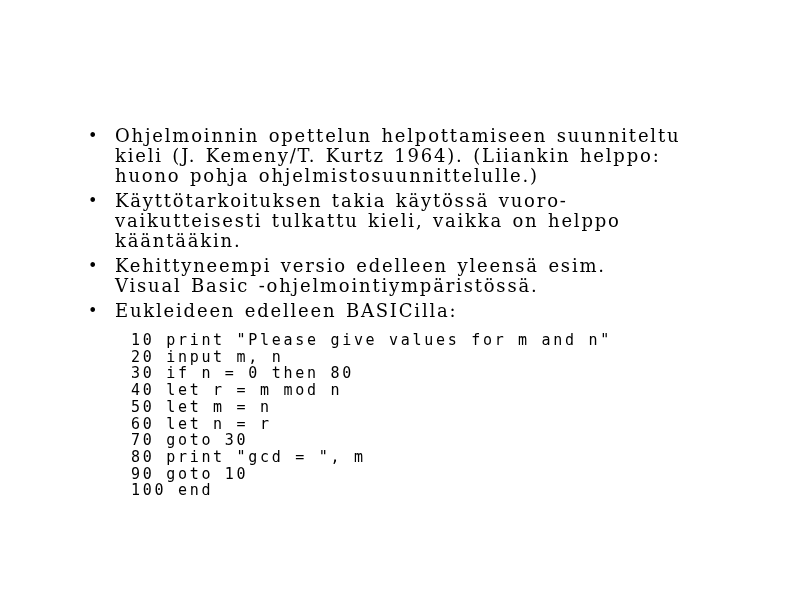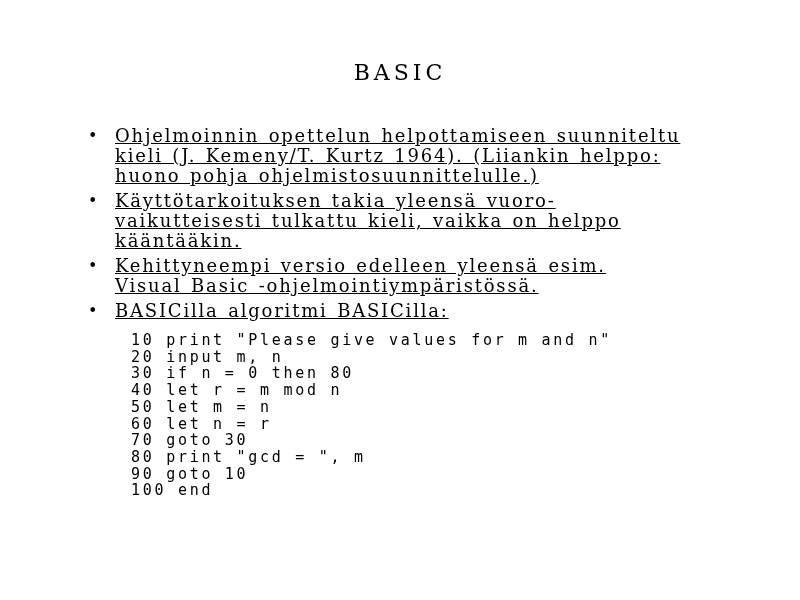--- a/index.html
+++ b/index.html
@@ -45,67 +45,65 @@
   }
   .bullet-dot {
     position: absolute;
     left: 2px;
     top: 0;
     font-size: 16px;
     letter-spacing: 0;
   }
   .bullet-text {
     white-space: pre-line;
-    text-decoration: underline;
   }
   .code {
     position: absolute;
     left: 131px;
     top: 332px;
     margin: 0;
     font-family: "DejaVu Sans Mono", monospace;
     font-size: 15px;
     line-height: 16.7px;
     letter-spacing: 2.7px;
     white-space: pre;
     color: #000000;
   }
 </style>
 </head>
 <body>
 
 <div class="slide">
 
-  <h1 class="title">BASIC</h1>
 
   <div class="bullets">
 
     <div class="bullet-row">
       <span class="bullet-dot">•</span>
       <div class="bullet-text">Ohjelmoinnin opettelun helpottamiseen suunniteltu
 kieli (J. Kemeny/T. Kurtz 1964). (Liiankin helppo:
 huono pohja ohjelmistosuunnittelulle.)</div>
     </div>
 
     <div class="bullet-row">
       <span class="bullet-dot">•</span>
-      <div class="bullet-text">Käyttötarkoituksen takia yleensä vuoro-
+      <div class="bullet-text">Käyttötarkoituksen takia käytössä vuoro-
 vaikutteisesti tulkattu kieli, vaikka on helppo
 kääntääkin.</div>
     </div>
 
     <div class="bullet-row">
       <span class="bullet-dot">•</span>
       <div class="bullet-text">Kehittyneempi versio edelleen yleensä esim.
 Visual Basic -ohjelmointiympäristössä.</div>
     </div>
 
     <div class="bullet-row">
       <span class="bullet-dot">•</span>
-      <div class="bullet-text">BASICilla algoritmi BASICilla:</div>
+      <div class="bullet-text">Eukleideen edelleen BASICilla:</div>
     </div>
 
   </div>
 
   <pre class="code">10 print "Please give values for m and n"
 20 input m, n
 30 if n = 0 then 80
 40 let r = m mod n
 50 let m = n
 60 let n = r

